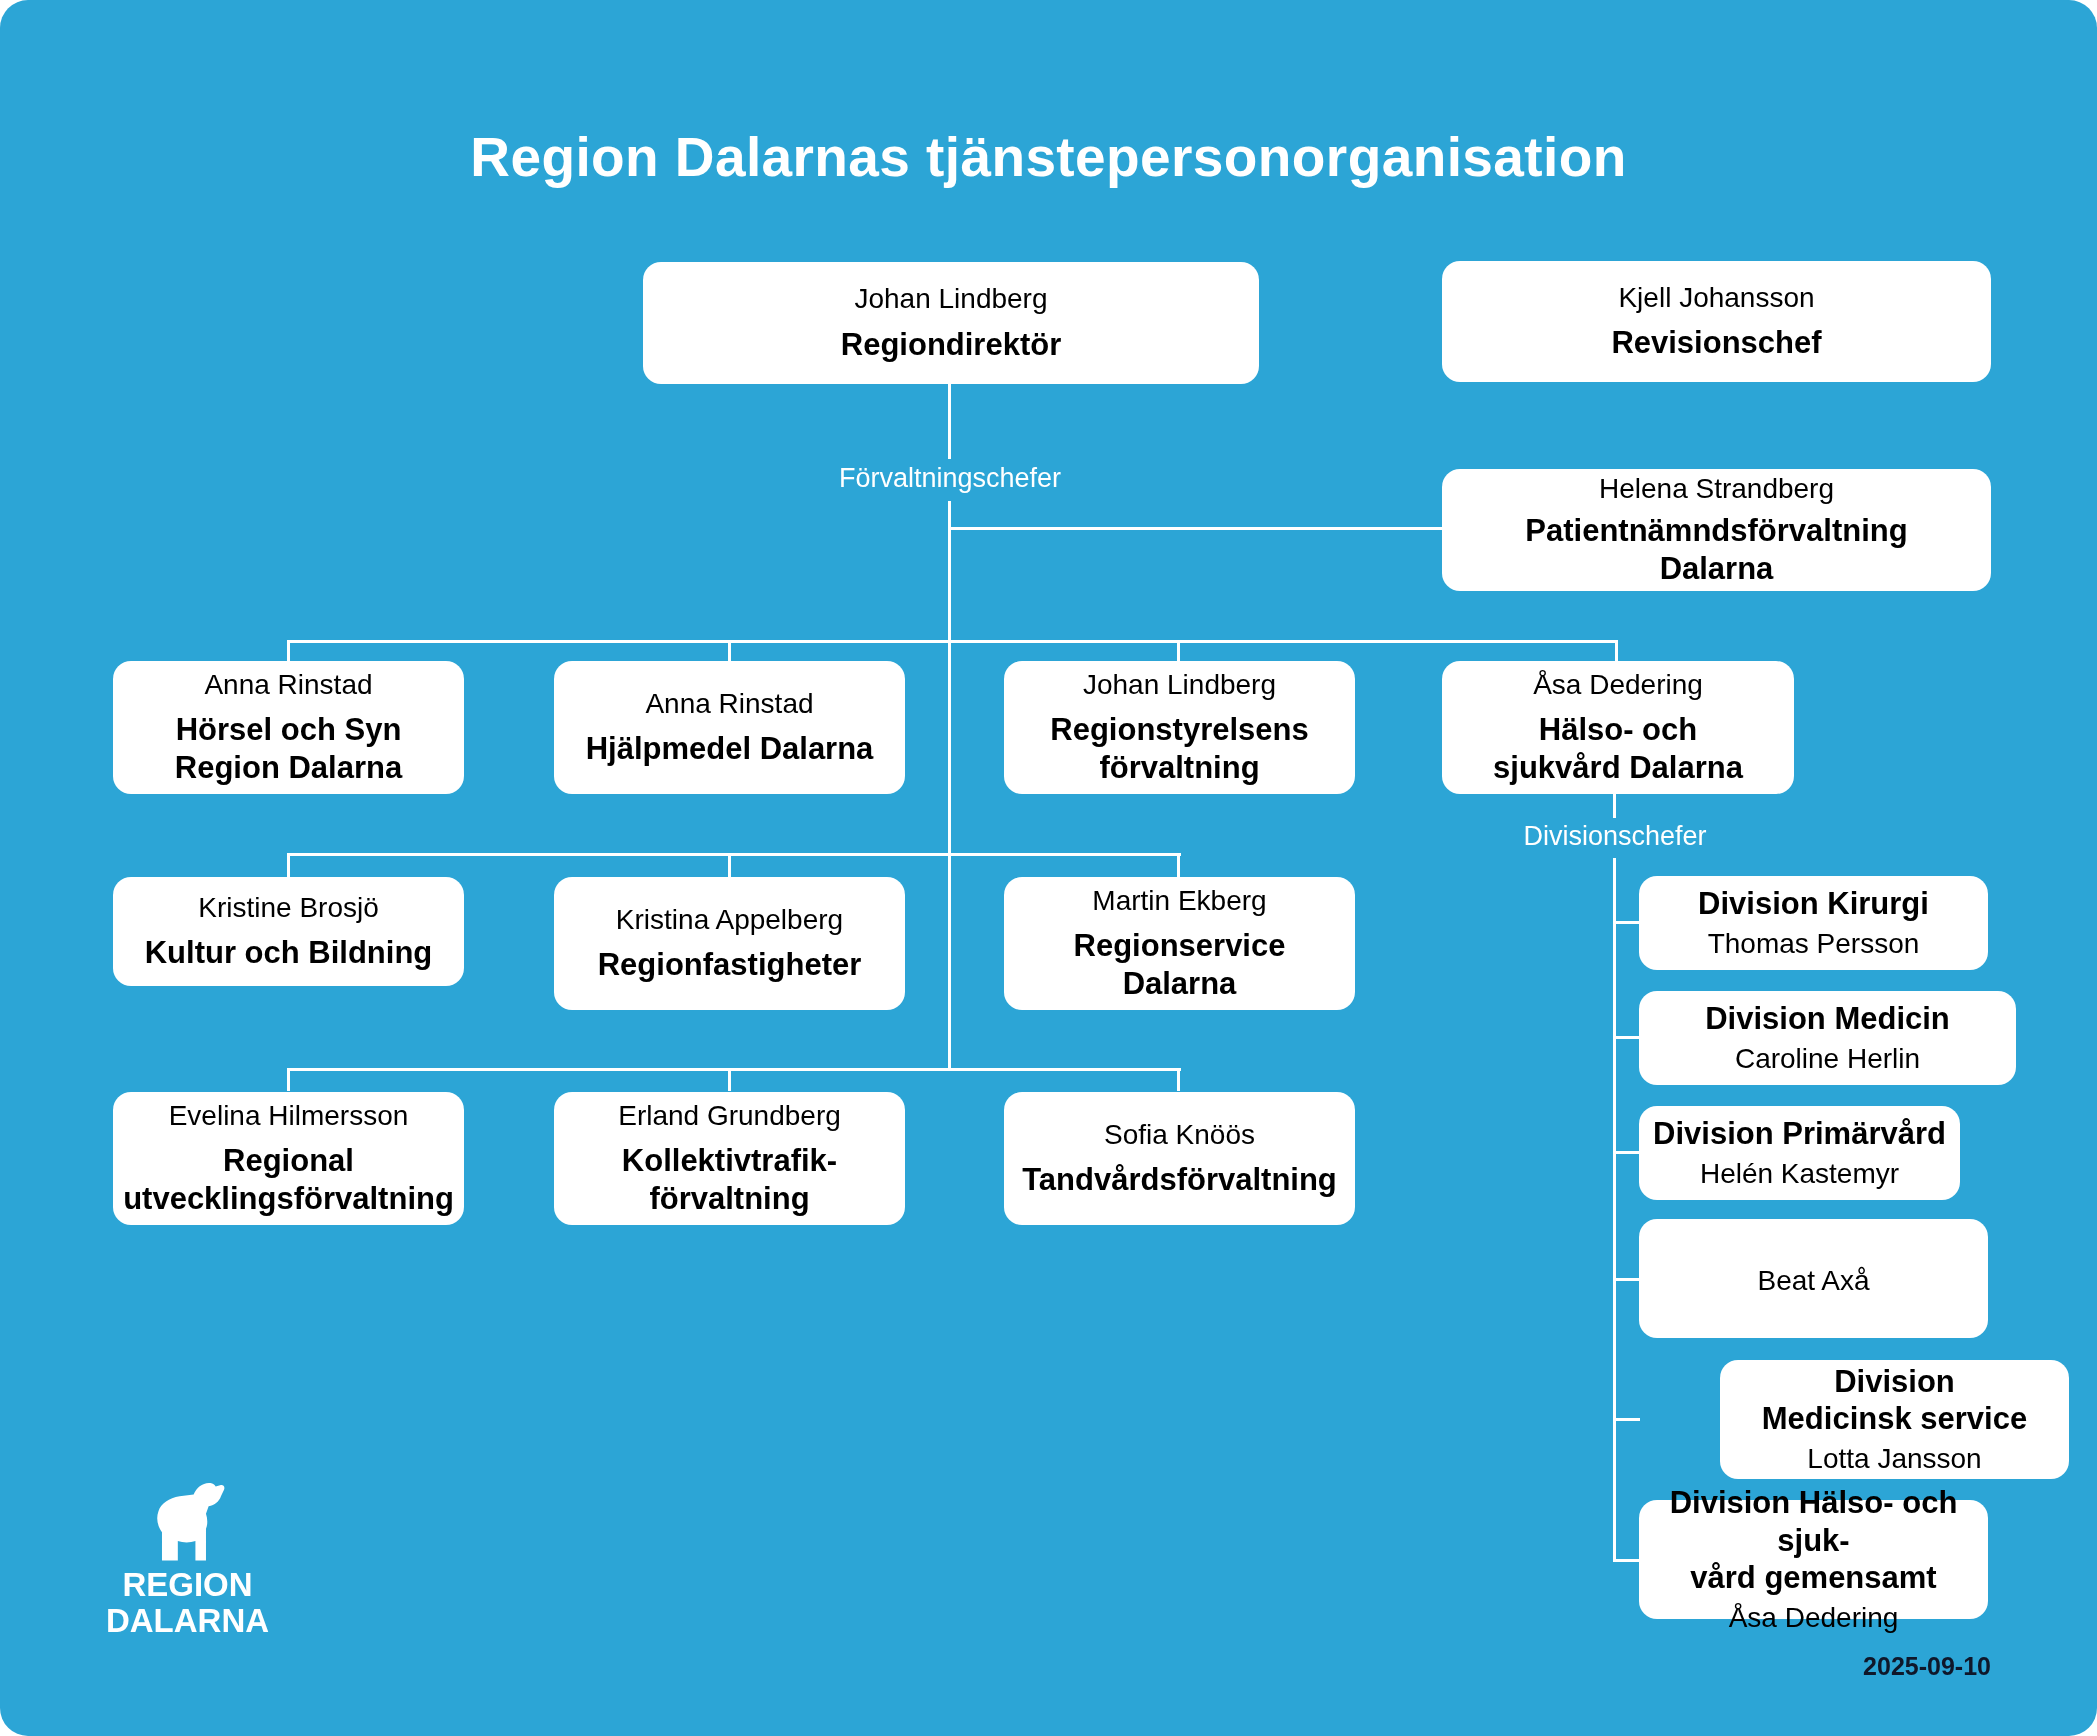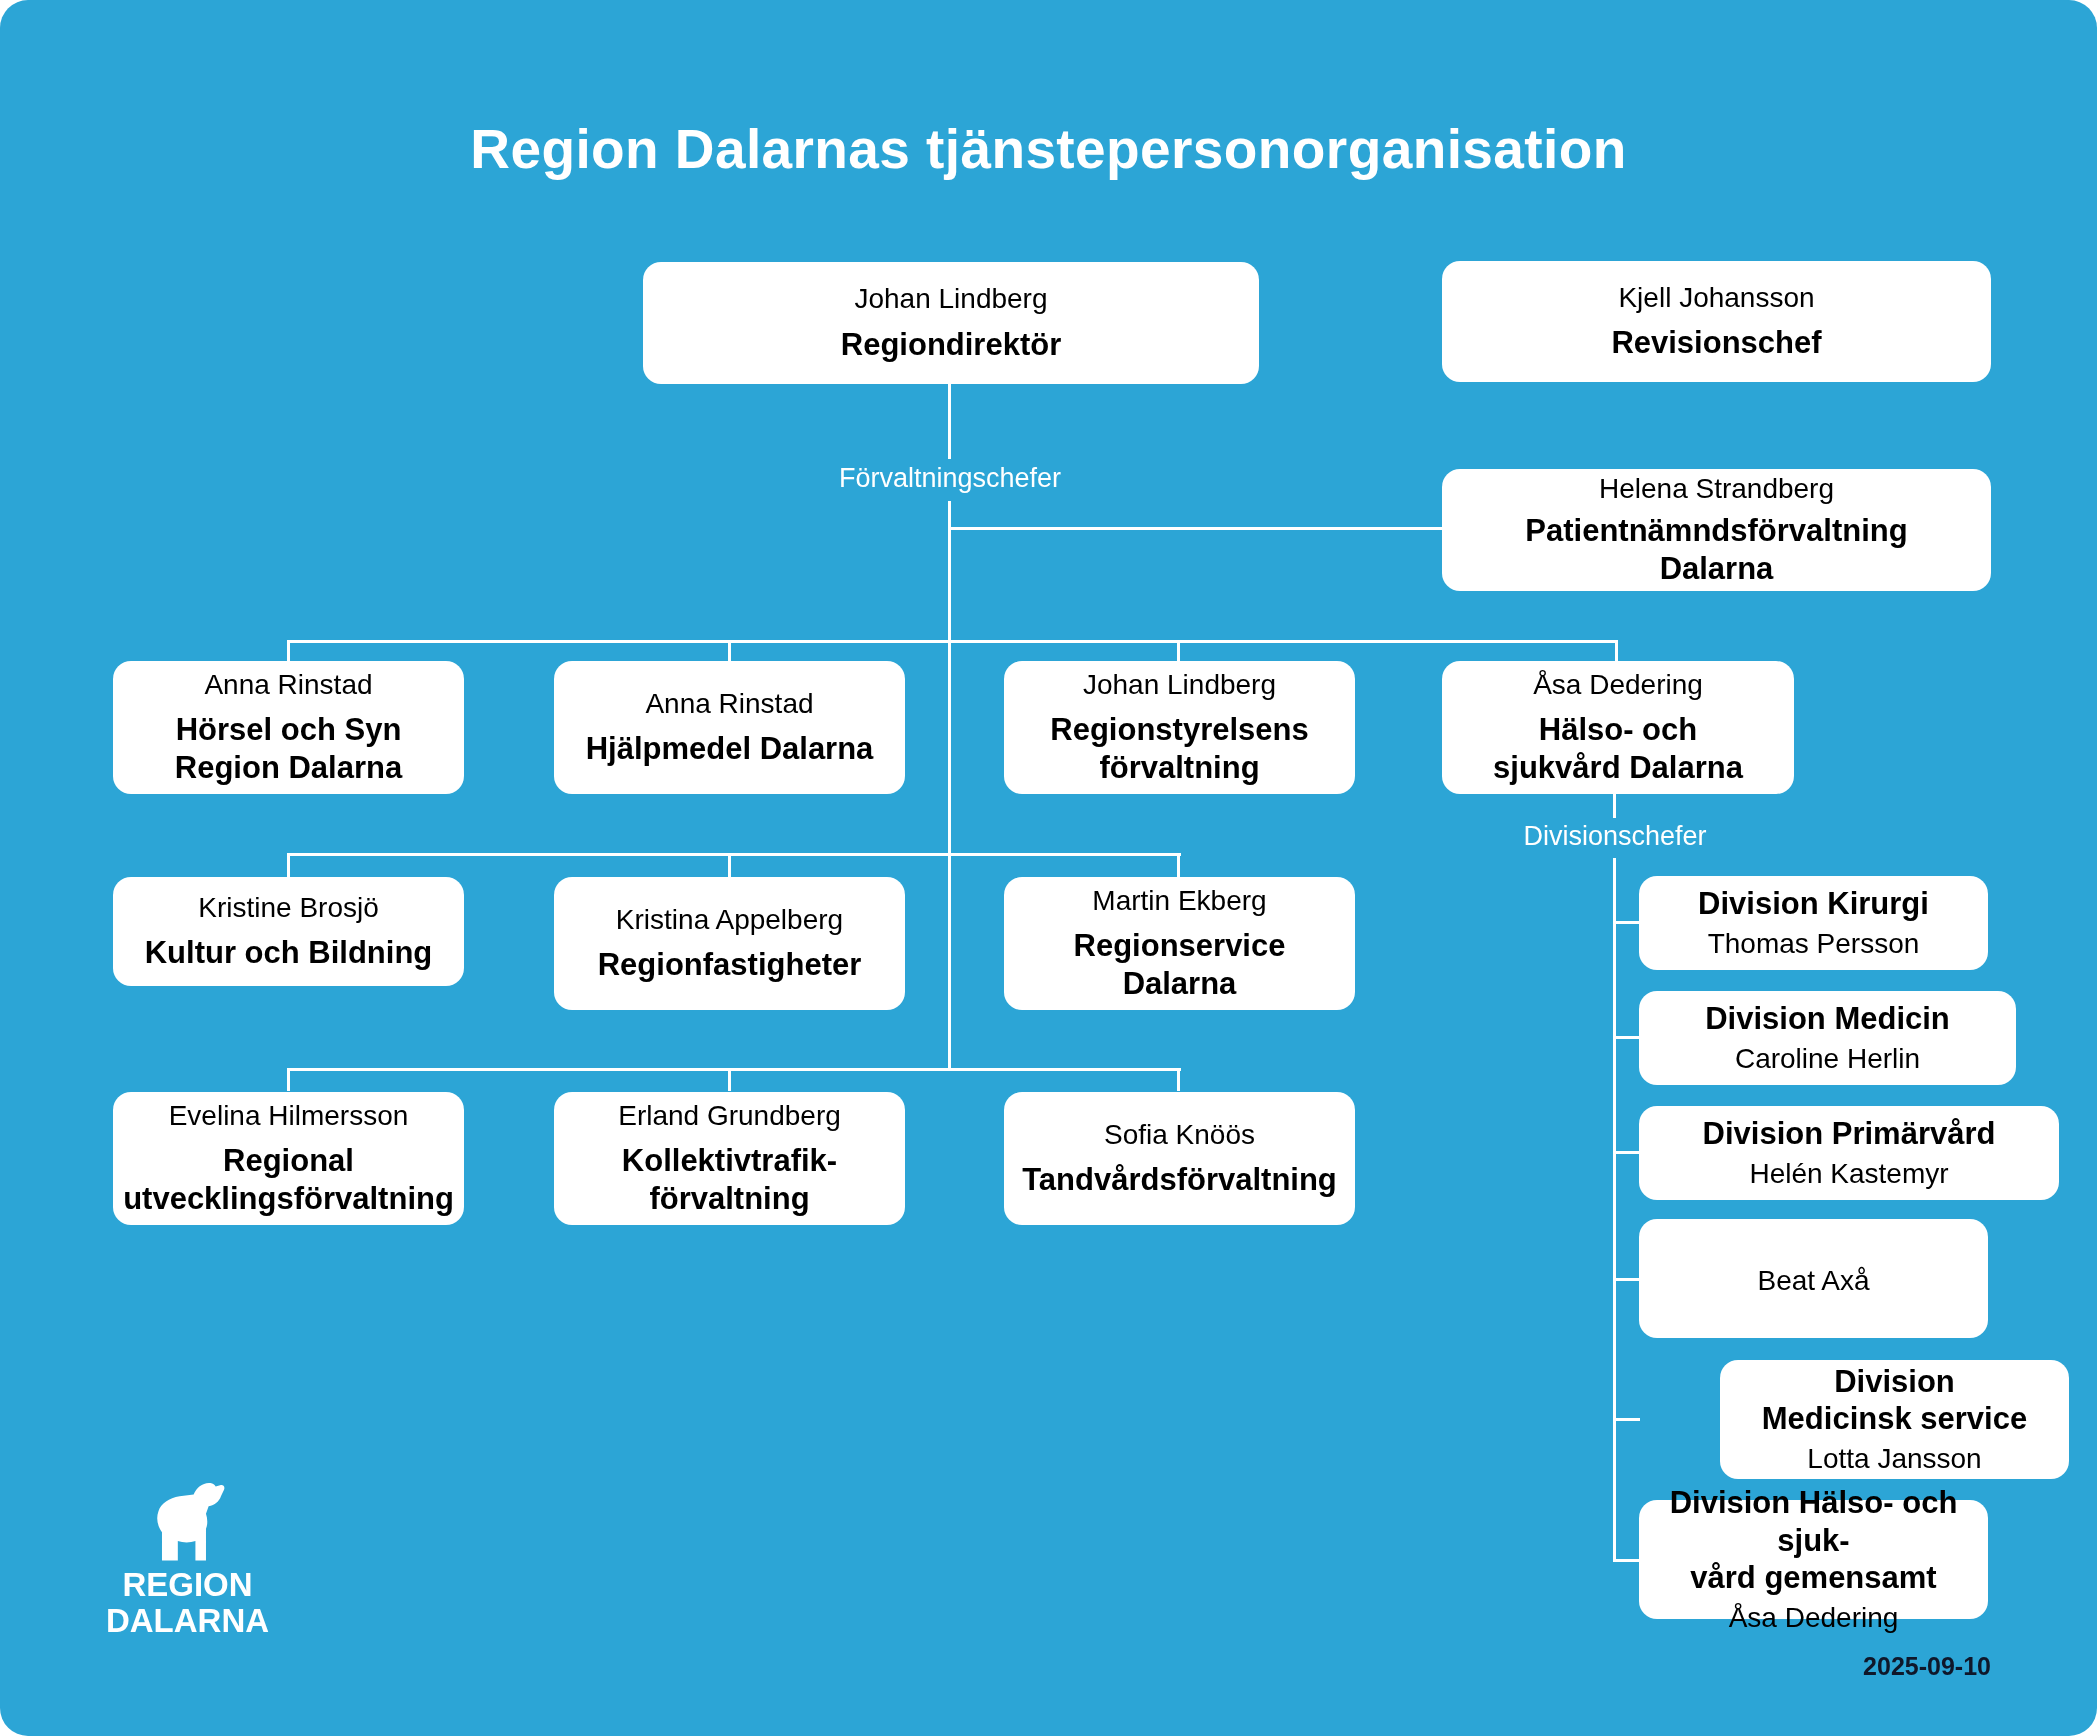--- a/index.html
+++ b/index.html
@@ -1,18 +1,18 @@
 <!DOCTYPE html>
 <html style="font-size:12px"><head>
 <meta charset="utf-8">
 <style>
   html,body{margin:0;padding:0;background:#ffffff;}
   body{width:2097px;height:1736px;position:relative;font-family:"Liberation Sans","DejaVu Sans",sans-serif;overflow:hidden;}
   .canvas{position:absolute;left:0;top:0;width:2097px;height:1736px;background:#2CA5D6;border-radius:28px;}
-  .title{position:absolute;left:0;right:0;top:113px;margin:4px;text-align:center;color:#ffffff;font-size:55px;font-weight:700;letter-spacing:0.4px;}
+  .title{position:absolute;left:0;right:0;top:113px;margin:12px;text-align:center;color:#ffffff;font-size:55px;font-weight:700;letter-spacing:0.4px;}
   .box{position:absolute;background:#ffffff;border-radius:18px;display:flex;flex-direction:column;align-items:center;justify-content:center;text-align:center;color:#000;padding:7.5px 13.4px;box-sizing:border-box;}
   .person{font-size:28px;font-weight:400;line-height:1.2;white-space:pre-line;}
   .role{font-size:31px;font-weight:700;line-height:1.22;white-space:pre-line;margin-top:9.7px;}
   .dtitle{font-size:31px;font-weight:700;line-height:1.2;white-space:pre-line;}
   .dperson{font-size:28px;font-weight:400;line-height:1.2;white-space:pre-line;margin-top:5.2px;}
   .line{position:absolute;background:#ffffff;}
   .group-label{position:absolute;color:#ffffff;font-size:27px;font-weight:400;text-align:center;width:448px;}
   .date{position:absolute;right:106px;top:1652px;color:#0f172a;font-size:25px;font-weight:700;}
   .logo{position:absolute;left:104px;top:1476px;width:167px;text-align:center;}
   .logo svg{display:block;margin:0 auto;}
@@ -121,21 +121,21 @@
   </div>
 
   <div class="box" style="left:1639px;top:876px;width:349px;height:94px;">
     <span class="dtitle">Division Kirurgi</span>
     <span class="dperson">Thomas Persson</span>
   </div>
   <div class="box" style="left:1639px;top:991px;width:377px;height:94px;">
     <span class="dtitle">Division Medicin</span>
     <span class="dperson">Caroline Herlin</span>
   </div>
-  <div class="box" style="left:1639px;top:1106px;width:420px;height:94px;align-items:center;">
+  <div class="box" style="left:1639px;top:1106px;width:321px;height:94px;align-items:center;">
     <span class="dtitle">Division Primärvård</span>
     <span class="dperson">Helén Kastemyr</span>
   </div>
   <div class="box" style="left:1639px;top:1219px;width:349px;height:119px;">
     <span class="dperson">Beat Axå</span>
   </div>
   <div class="box" style="left:1720px;top:1360px;width:349px;height:119px;">
     <span class="dtitle">Division
 Medicinsk service</span>
     <span class="dperson">Lotta Jansson</span>

